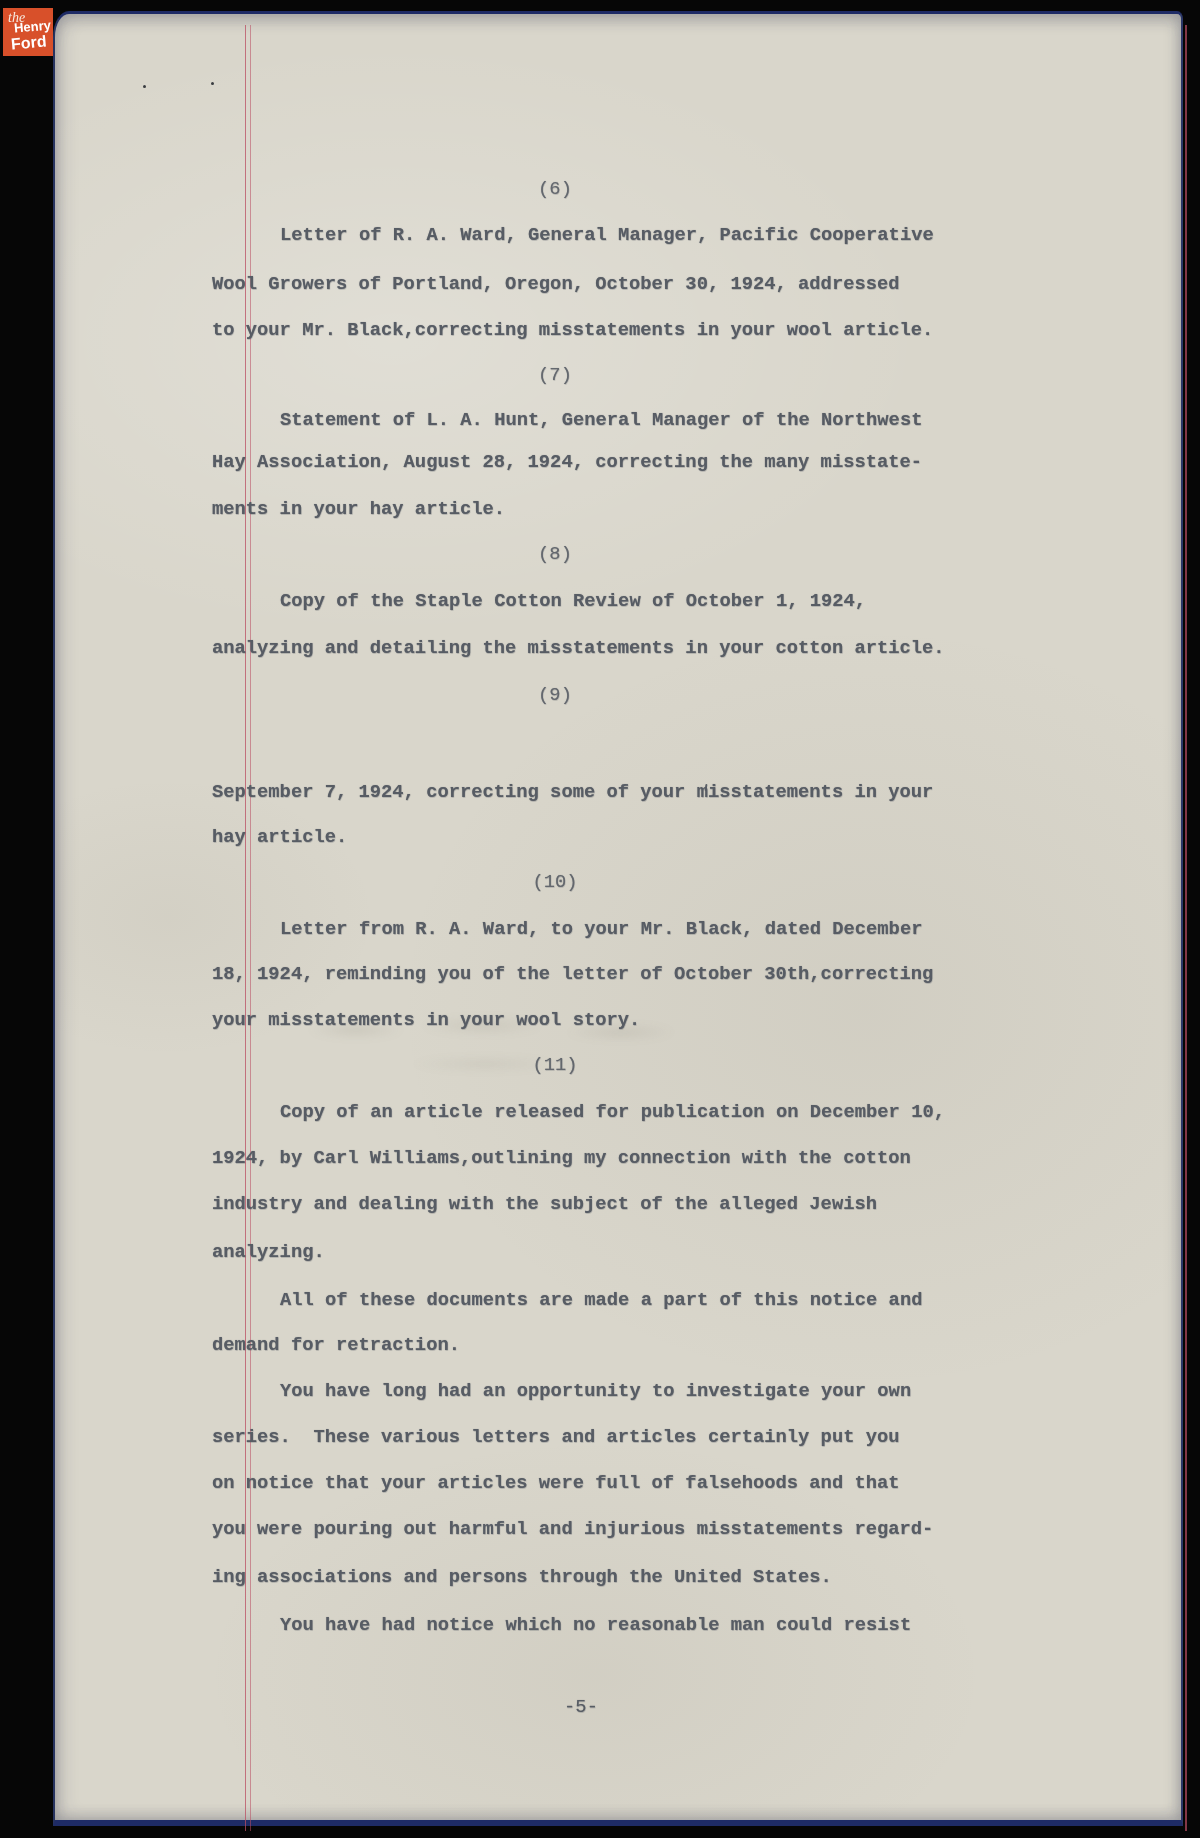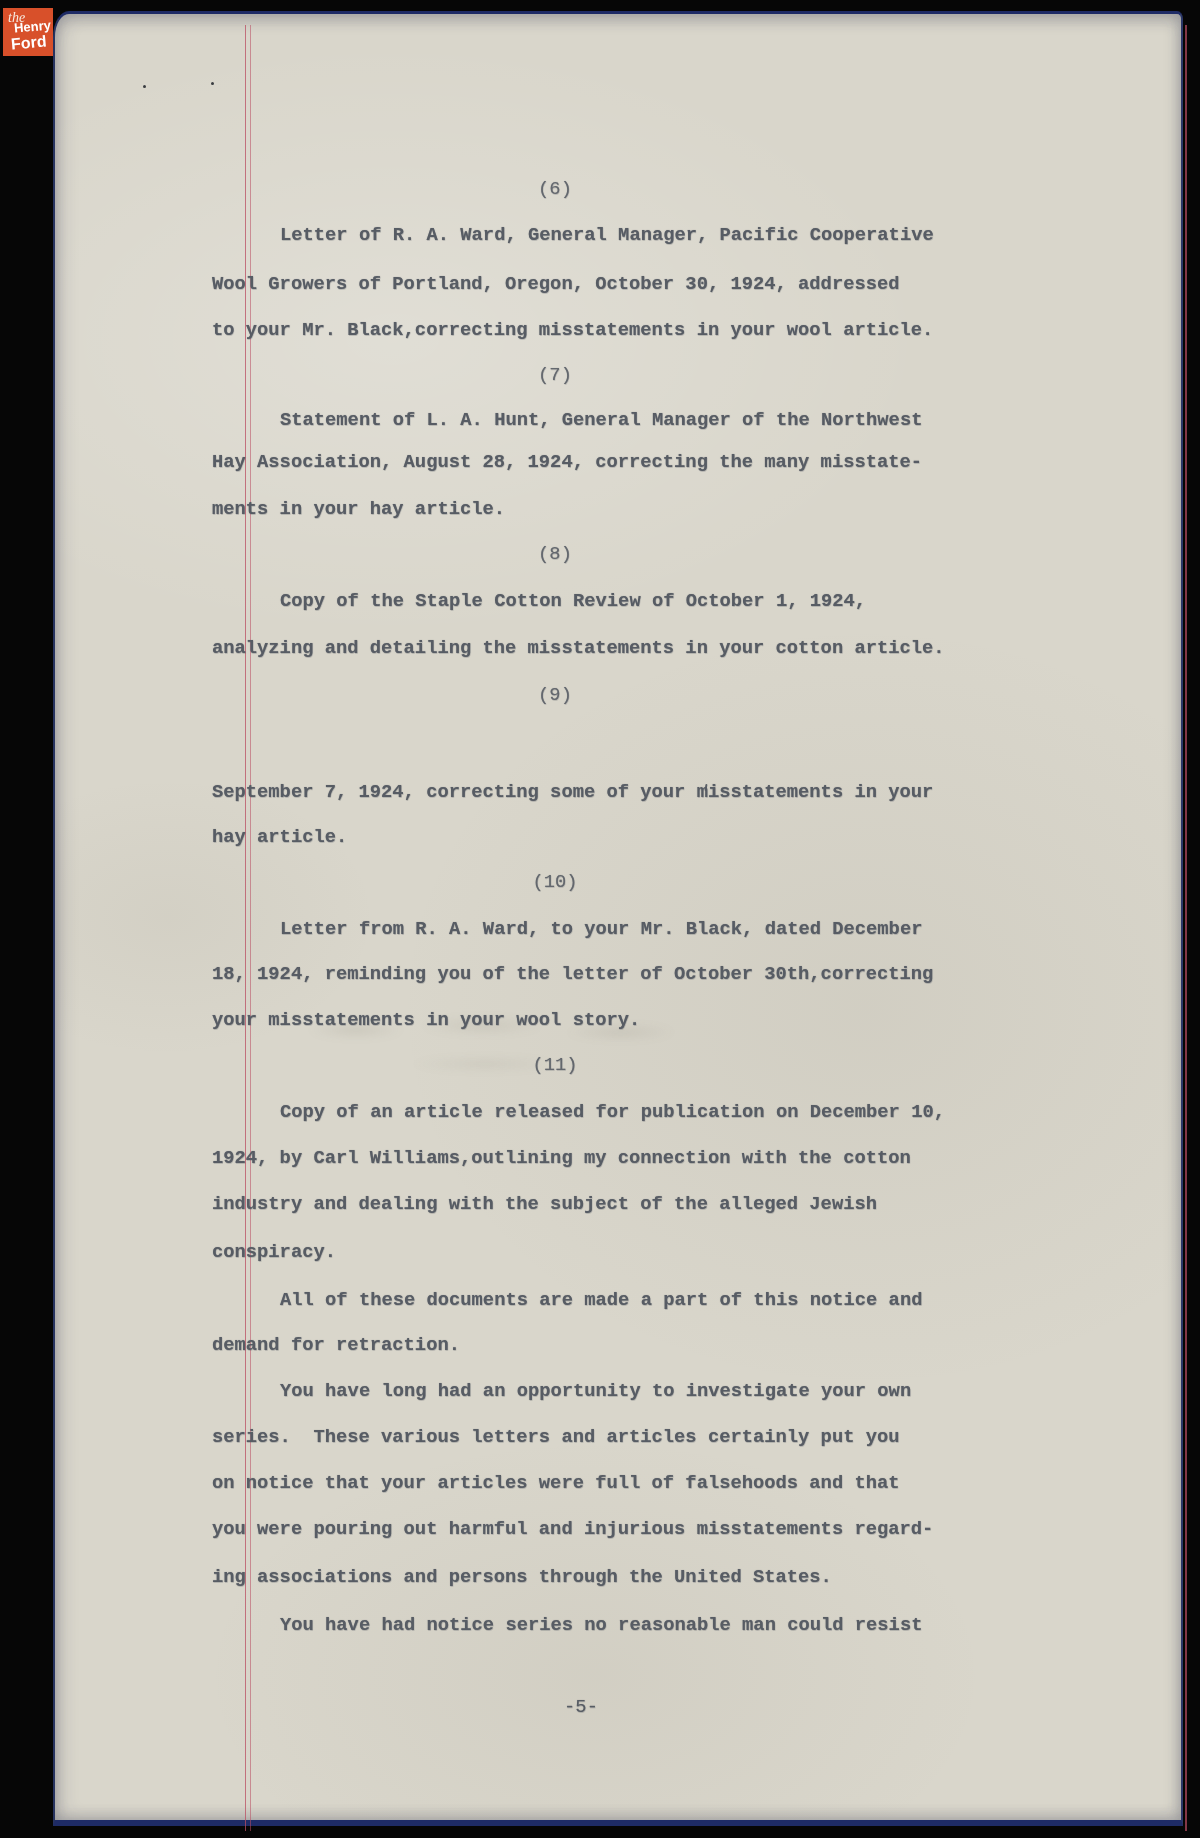--- a/index.html
+++ b/index.html
@@ -92,32 +92,32 @@
 
   <div class="num" style="top:871px">(10)</div>
   <div class="tl ind" style="top:918px">Letter from R. A. Ward, to your Mr. Black, dated December</div>
   <div class="tl" style="top:963px">18, 1924, reminding you of the letter of October 30th,correcting</div>
   <div class="tl" style="top:1009px">your misstatements in your wool story.</div>
 
   <div class="num" style="top:1054px">(11)</div>
   <div class="tl ind" style="top:1101px">Copy of an article released for publication on December 10,</div>
   <div class="tl" style="top:1147px">1924, by Carl Williams,outlining my connection with the cotton</div>
   <div class="tl" style="top:1193px">industry and dealing with the subject of the alleged Jewish</div>
-  <div class="tl" style="top:1241px">conspiracy.</div>
+  <div class="tl" style="top:1241px">analyzing.</div>
 
   <div class="tl ind" style="top:1289px">All of these documents are made a part of this notice and</div>
   <div class="tl" style="top:1334px">demand for retraction.</div>
 
   <div class="tl ind" style="top:1380px">You have long had an opportunity to investigate your own</div>
   <div class="tl" style="top:1426px">series.  These various letters and articles certainly put you</div>
   <div class="tl" style="top:1472px">on notice that your articles were full of falsehoods and that</div>
   <div class="tl" style="top:1518px">you were pouring out harmful and injurious misstatements regard-</div>
   <div class="tl" style="top:1566px">ing associations and persons through the United States.</div>
 
-  <div class="tl ind" style="top:1614px">You have had notice series no reasonable man could resist</div>
+  <div class="tl ind" style="top:1614px">You have had notice which no reasonable man could resist</div>
 
   <div class="pagenum" style="top:1696px">-5-</div>
 
   <div class="logo">
     <span class="the">the</span>
     <span class="henry">Henry</span>
     <span class="ford">Ford</span>
   </div>
 </div>
 

